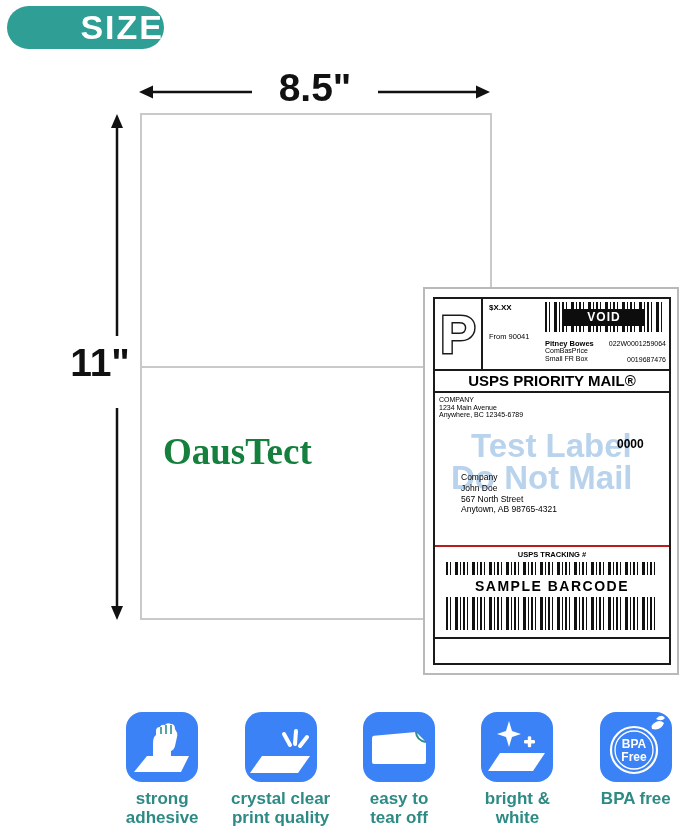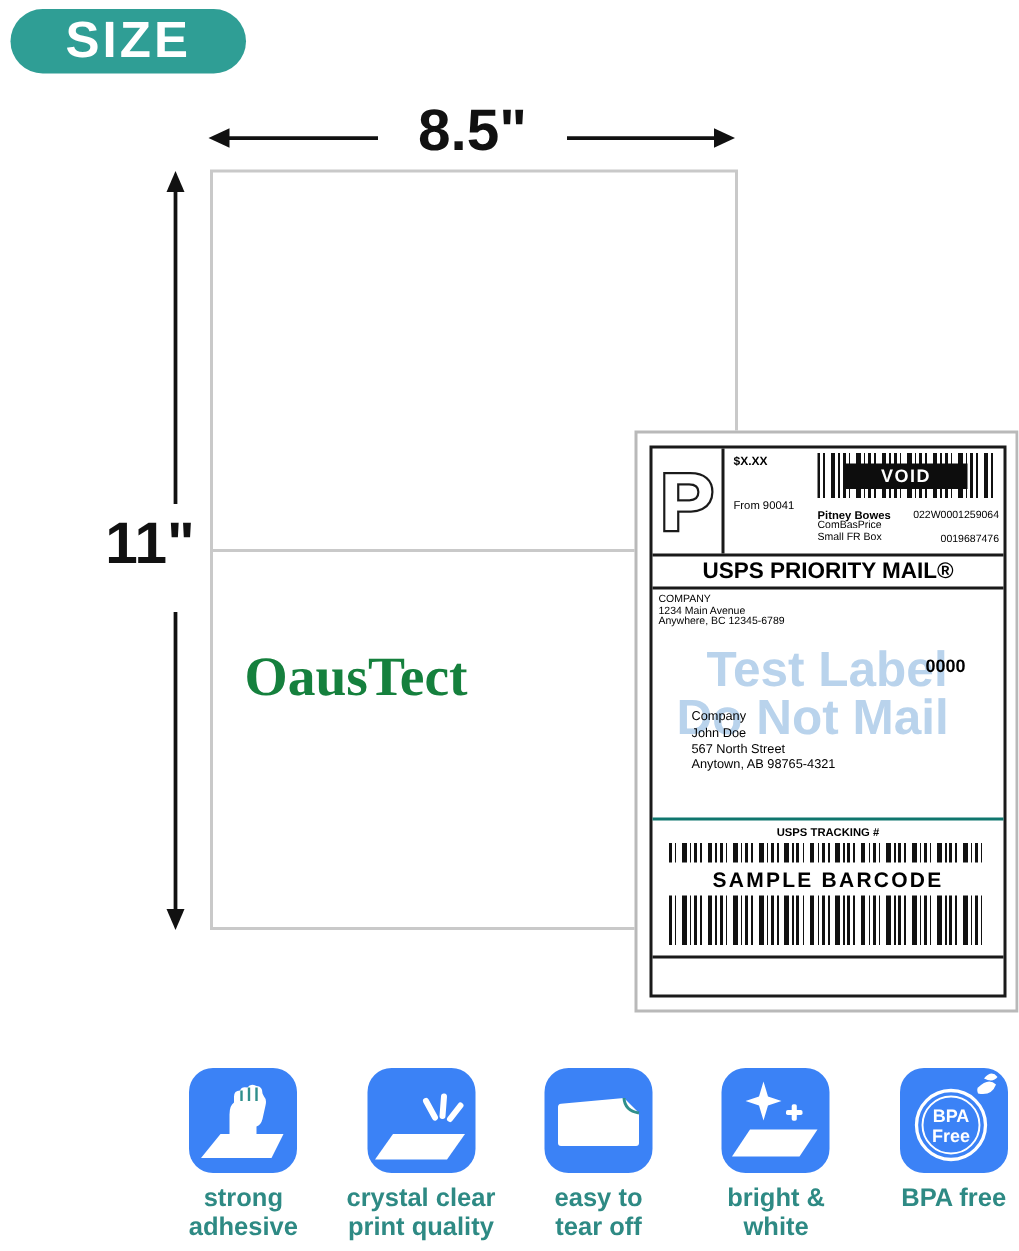--- a/index.html
+++ b/index.html
@@ -3,21 +3,21 @@
 <meta charset="utf-8">
 <style>
   * { margin:0; padding:0; box-sizing:border-box; }
   html,body { width:679px; height:834px; background:#fff; overflow:hidden;
               font-family:"Liberation Sans", sans-serif; position:relative; }
   .canvas { position:absolute; inset:0; width:679px; height:834px; }
 
   
   .size-badge { position:absolute; left:7px; top:6px; width:157px; height:43px;
     background:#2f9e95; border-radius:22px; color:#fff; font-weight:bold;
-    font-size:34px; letter-spacing:2px; text-align:center; line-height:43px; }
+    font-size:34px; letter-spacing:2px; text-align:right; line-height:43px; }
 
   
   svg.arrows { position:absolute; left:0; top:0; pointer-events:none; }
 
   .dim { position:absolute; font-weight:bold; color:#111; text-align:center; }
   .dim.blue { color:#79a7da; }
   .dim-outer-w { left:250px; top:66px;  width:130px; font-size:39px; }
   .dim-inner-w { left:250px; top:110px; width:130px; font-size:38px; }
   .dim-half-h  { left:138px; top:212px; width:82px;  font-size:34px; }
   .dim-outer-h { left:60px;  top:341px; width:80px;  font-size:39px; }
@@ -60,21 +60,21 @@
     text-align:center; font-weight:bold; font-size:15px; line-height:20px; }
   .sec-address { position:relative; height:152px; }
   .sender { position:absolute; left:4px; top:3px; font-size:7px; line-height:7.5px; z-index:2; }
   .wm { position:absolute; font-size:33px; font-weight:bold; color:#b9d3ec;
     white-space:nowrap; z-index:1; }
   .wm1 { left:36px; top:34px; }
   .wm2 { left:16px; top:66px; }
   .zip { position:absolute; left:182px; top:44px; font-size:12px; font-weight:bold; z-index:2; }
   .recipient { position:absolute; left:26px; top:79px; font-size:8.5px;
     line-height:10.8px; z-index:2; }
-  .sec-tracking { position:relative; height:92px; border-top:2px solid #0f766e; }
+  .sec-tracking { position:relative; height:92px; border-top:2px solid #b91c1c; }
   .trk-header { position:absolute; left:0; right:0; top:3px; text-align:center;
     font-size:7.5px; font-weight:bold; }
   .bc1 { position:absolute; left:11px; right:11px; top:15px; height:13px; }
   .caption { position:absolute; left:0; right:0; top:31px; text-align:center;
     font-size:14px; font-weight:bold; letter-spacing:1.5px; }
   .bc2 { position:absolute; left:11px; right:11px; top:50px; height:33px; }
   .sec-bottom { flex:1; border-top:2px solid #1a1a1a; }
 
   
   .features { position:absolute; left:103px; top:712px; width:592px; display:flex; }

